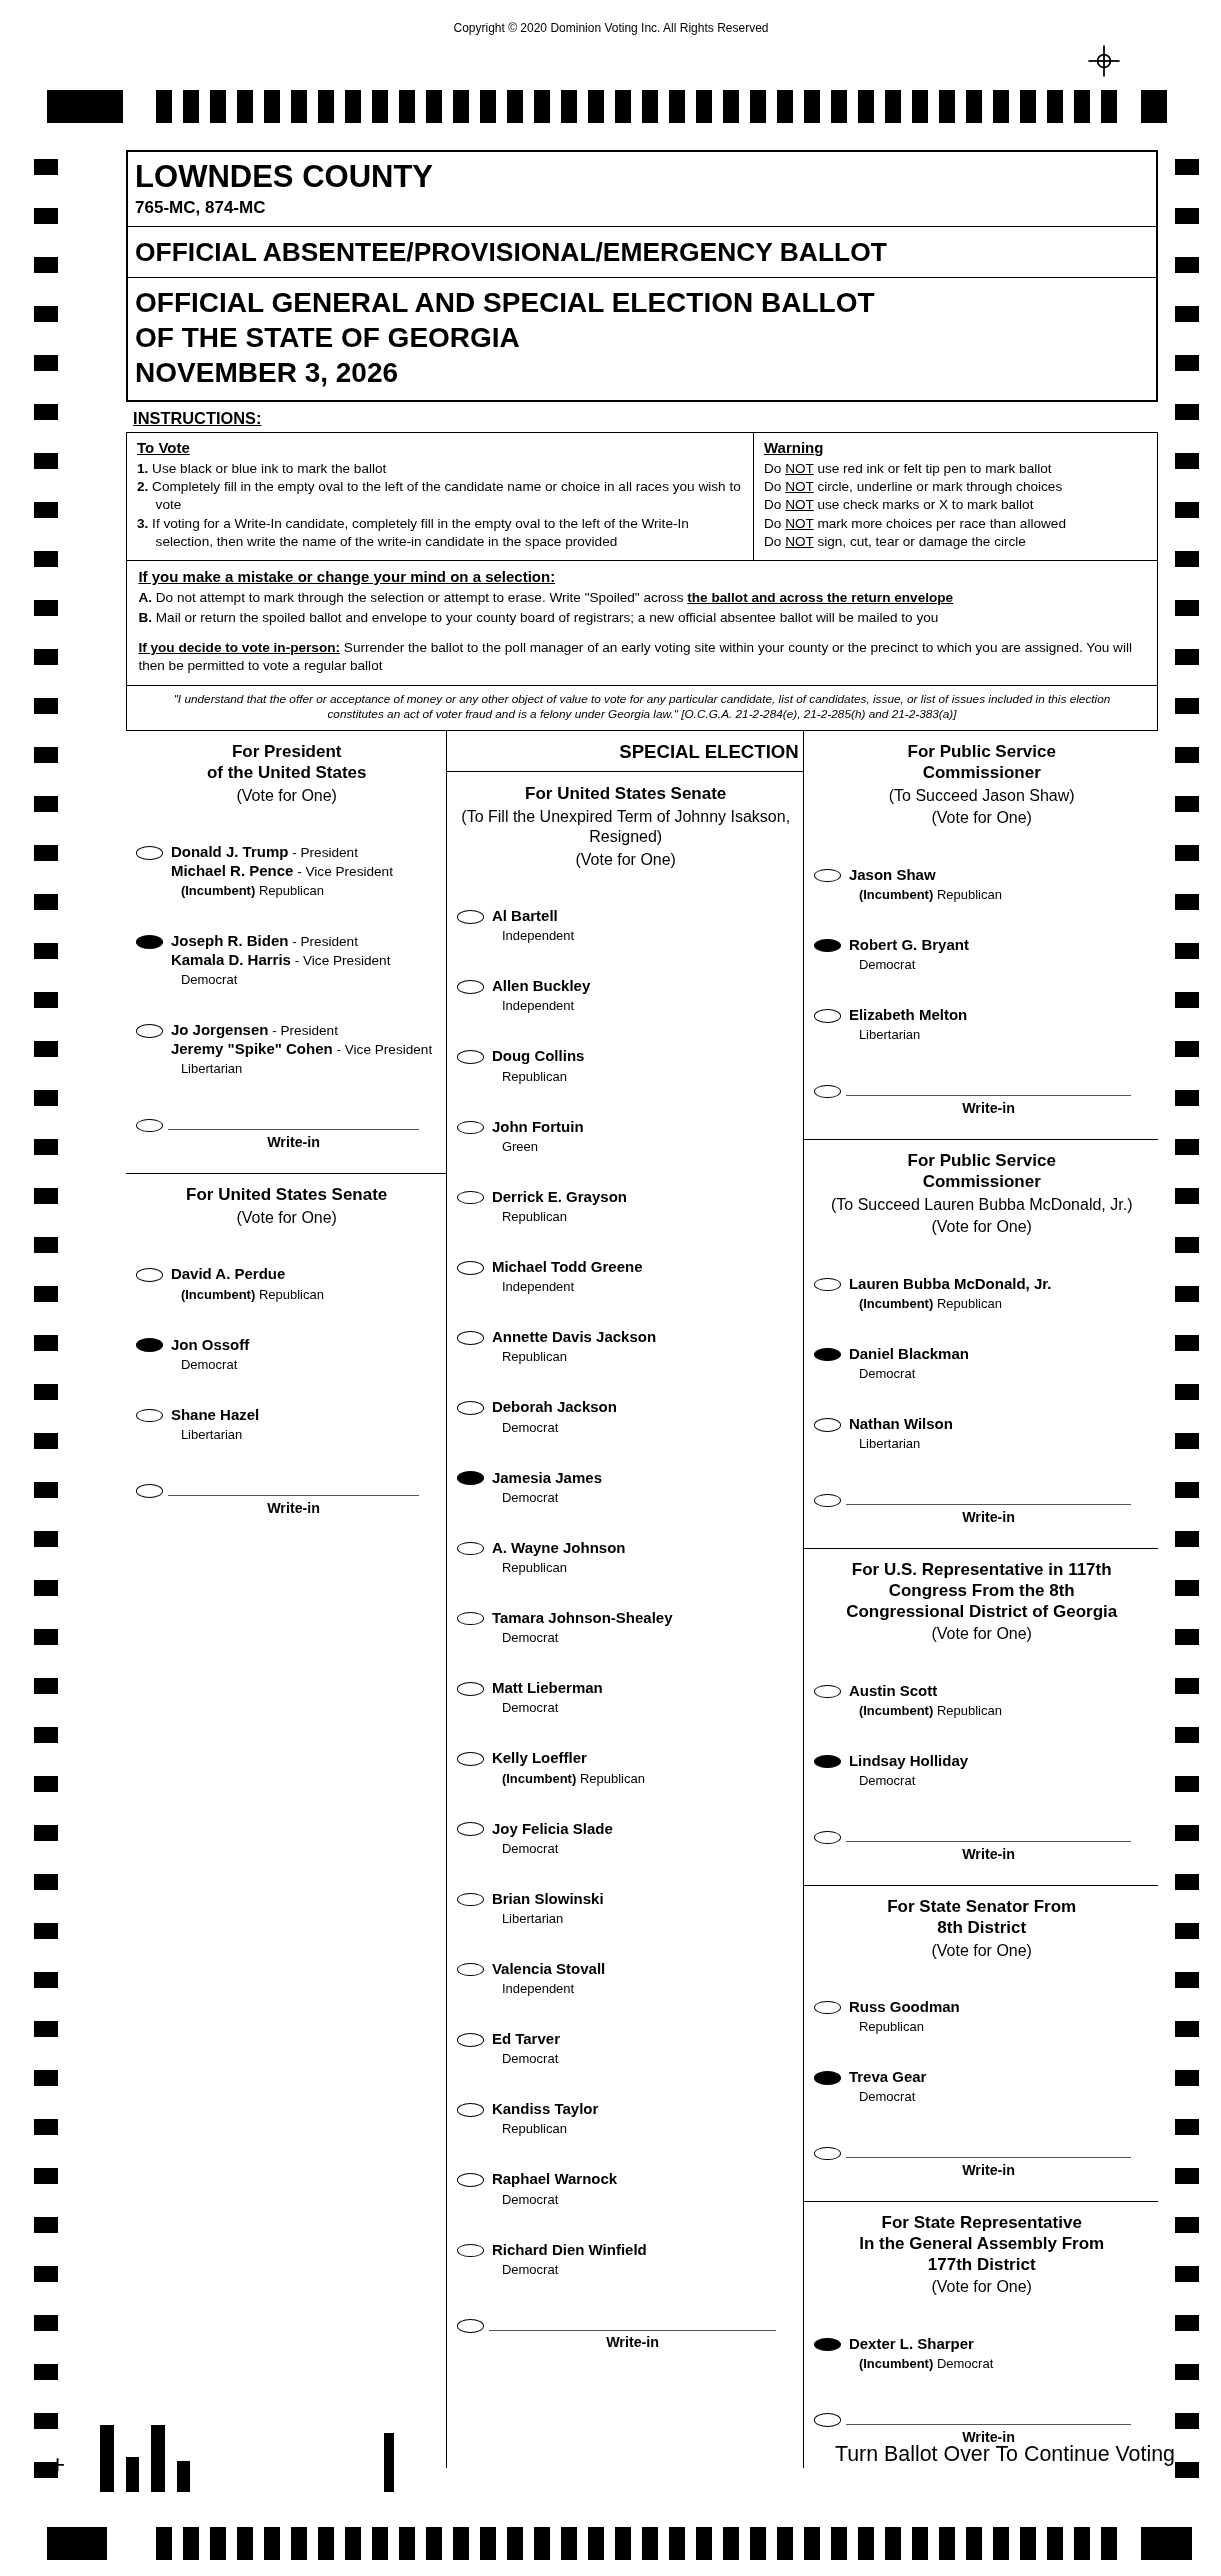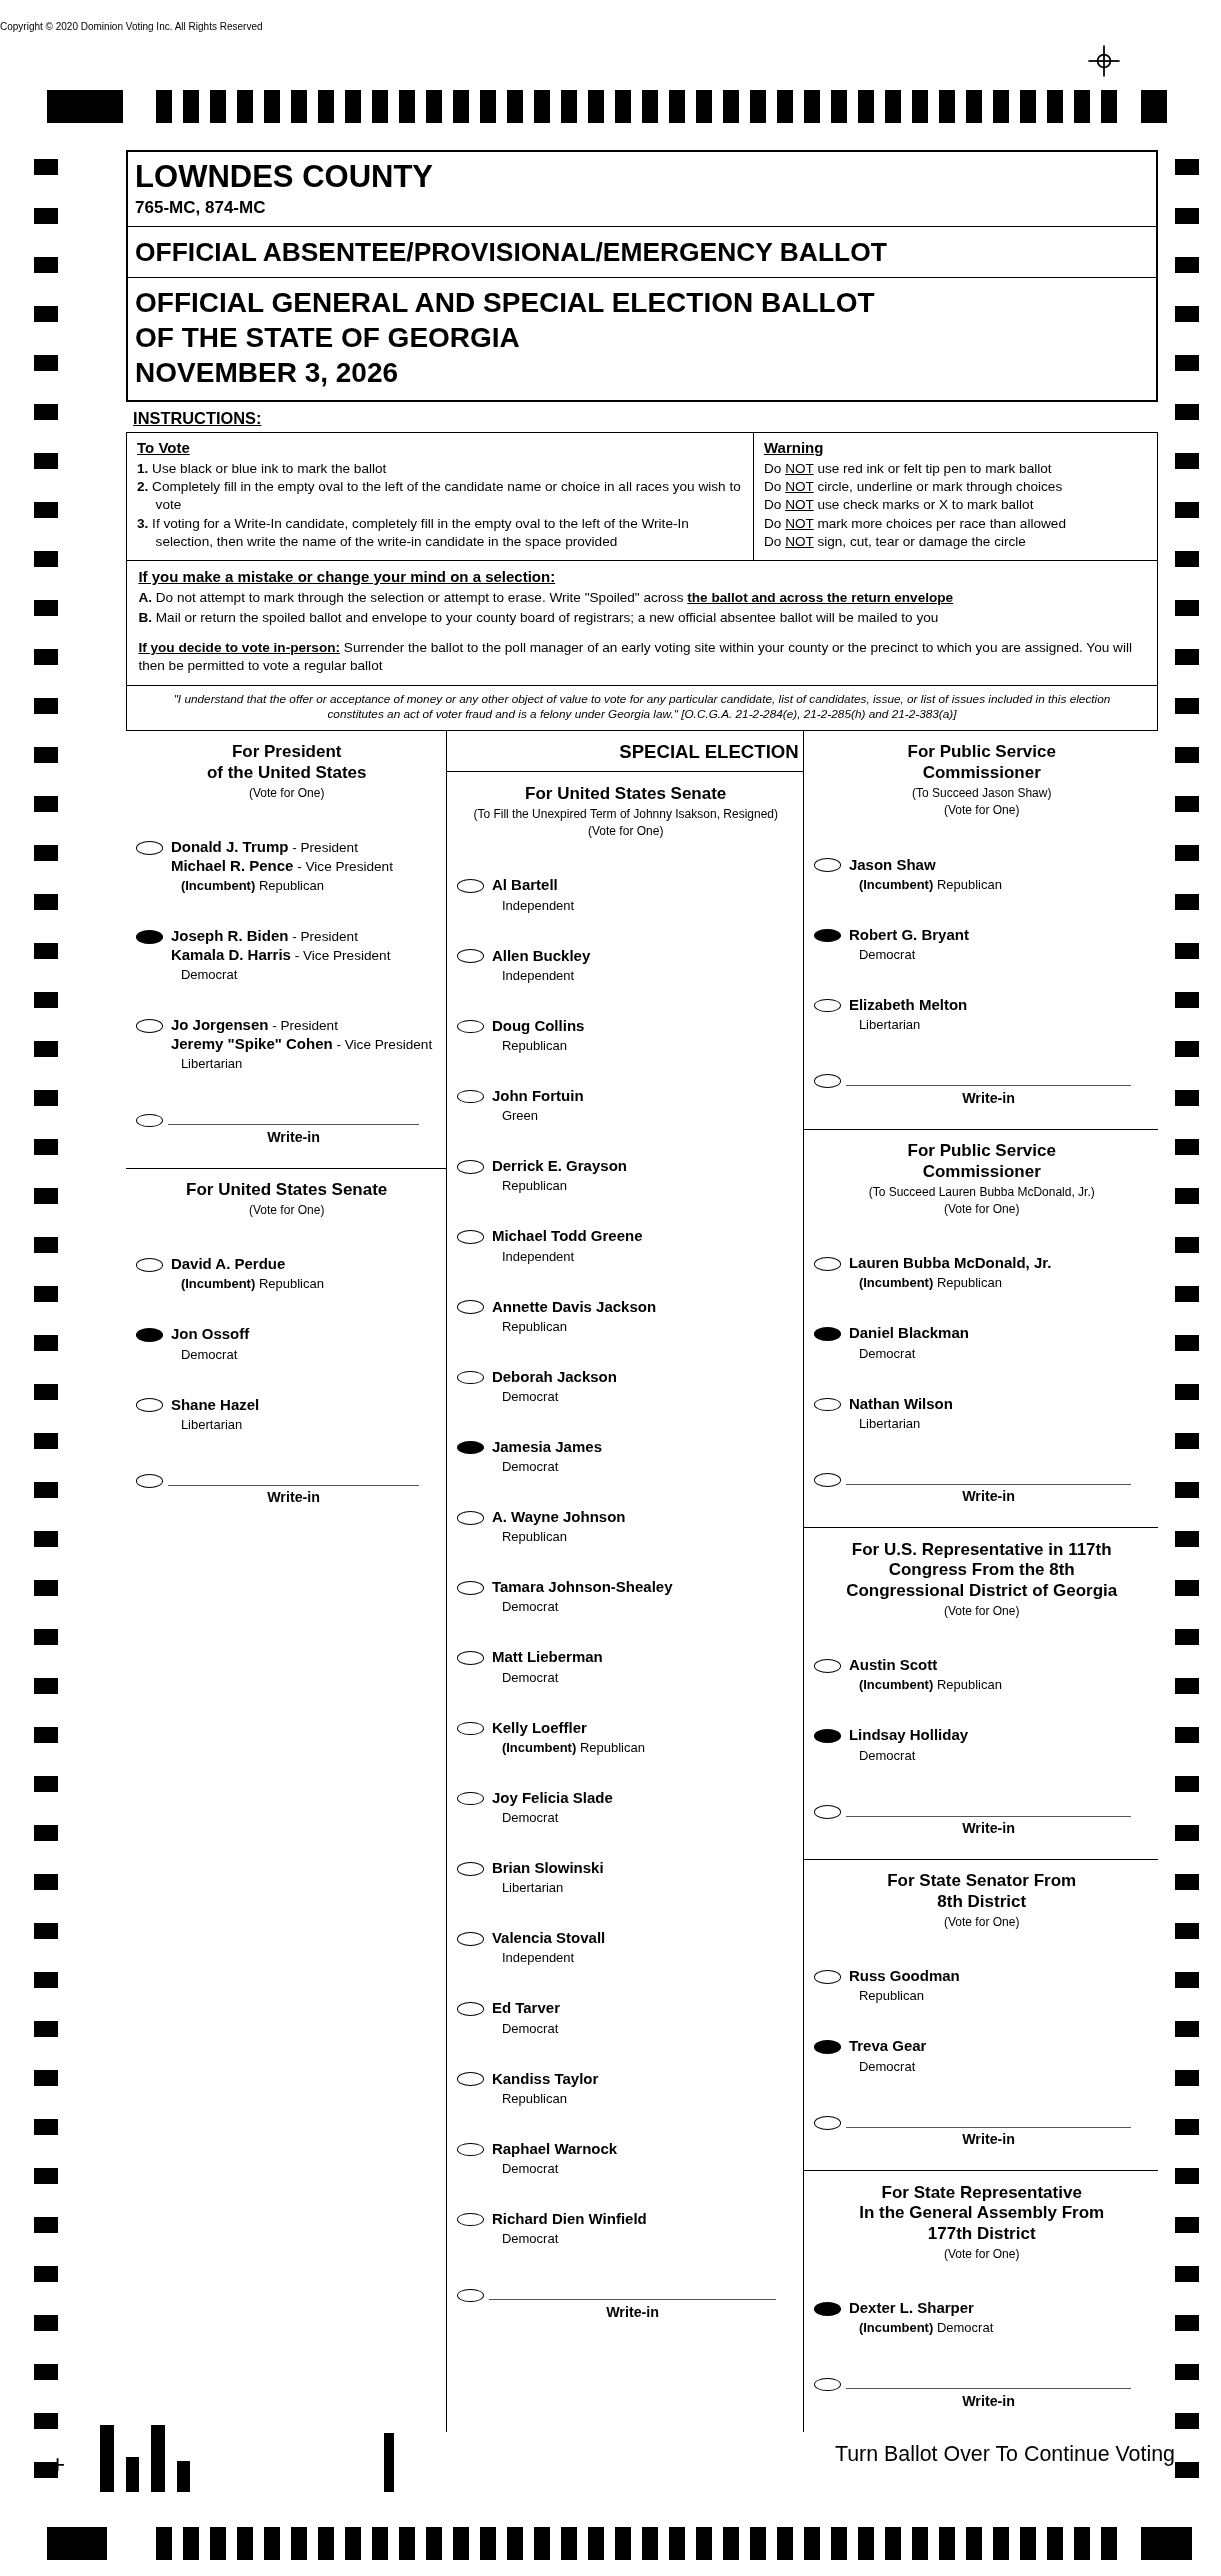--- a/index.html
+++ b/index.html
@@ -2,21 +2,21 @@
 <html style="font-size:11.4px"><head>
 <meta charset="utf-8">
 <title>Ballot</title>
 <style>
   *{margin:0;padding:0;box-sizing:border-box}
   html,body{background:#fff}
   body{width:1222px;height:2576px;position:relative;font-family:"Liberation Sans",sans-serif;color:#000;overflow:hidden}
   .b{font-weight:bold}
   .u{text-decoration:underline}
 
-  .copyright{position:absolute;top:21.4px;left:0;width:1222px;font-size:10px}
+  .copyright{position:absolute;top:21.4px;left:0;width:1222px;text-align:center;font-size:12px}
   .crosshair{position:absolute;left:1087px;top:44px}
 
   
   .tm{position:absolute;background:#000}
   .tm-pat-h{background:repeating-linear-gradient(90deg,#000 0 15.7px,rgba(0,0,0,0) 15.7px 27px)}
   .tm-pat-v{background:repeating-linear-gradient(180deg,#000 0 15.7px,rgba(0,0,0,0) 15.7px 49px)}
   .tm-top-block{left:47px;top:90px;width:76px;height:33px}
   .tm-top{left:156px;top:90px;width:964px;height:33px}
   .tm-top-right{left:1141px;top:90px;width:26px;height:33px}
   .tm-left{left:34px;top:159px;width:23.6px;height:2332px}
@@ -55,21 +55,21 @@
   .columns{display:flex;align-items:stretch}
   .bcol-1{flex:0 0 320px}
   .bcol-2{flex:0 0 357px}
   .bcol-3{flex:1 1 auto}
   .bcol + .bcol{border-left:1.4px solid #000}
   .special-hdr{text-align:right;font-size:18.6px;font-weight:700;padding:10px 4.3px 8.6px;border-bottom:1.4px solid #000}
   .contest{padding:4.3px 8.6px 18.6px 10px}
   .contest.ruled{border-top:1.4px solid #000}
   .c-head{text-align:center;padding:7.1px 1.4px 2.9px}
   .c-title{font-size:17px;font-weight:700;line-height:1.22}
-  .c-sub{font-size:12px;line-height:1.28;margin-top:2.1px}
+  .c-sub{font-size:16px;line-height:1.28;margin-top:2.1px}
   .candidate{display:flex;align-items:flex-start;gap:7.9px;margin-top:34px}
   .oval{flex:0 0 27px;width:27px;height:13.6px;border:1.8px solid #000;border-radius:50%;background:#fff;margin-top:2.9px;display:inline-block}
   .oval.filled{background:#000}
   .cand-name{font-size:15px;line-height:1.22}
   .cand-suffix{font-size:13.6px}
   .cand-party{font-size:13px;margin-top:2.9px;padding-left:10px}
   .writein{display:flex;gap:4px;margin-top:31px}
   .writein .oval{margin-top:11.4px}
   .wi-area{flex:1 1 auto;padding:0 18.6px 0 1.4px}
   .wi-line{height:23px;border-bottom:1.4px solid #555}

